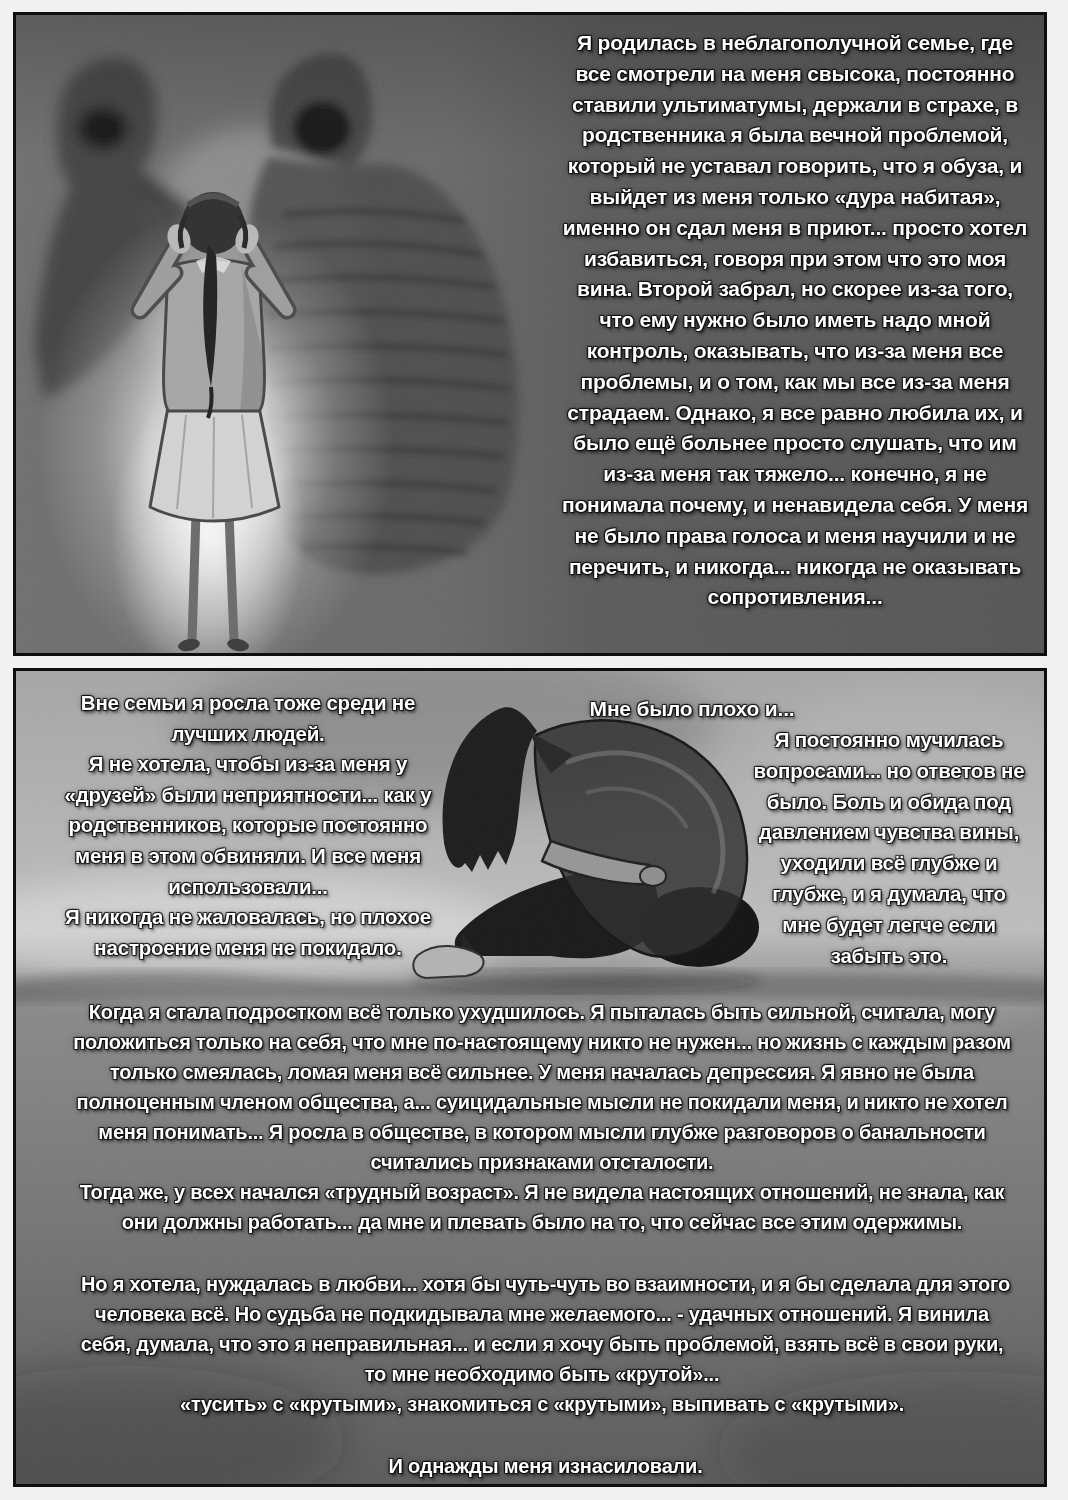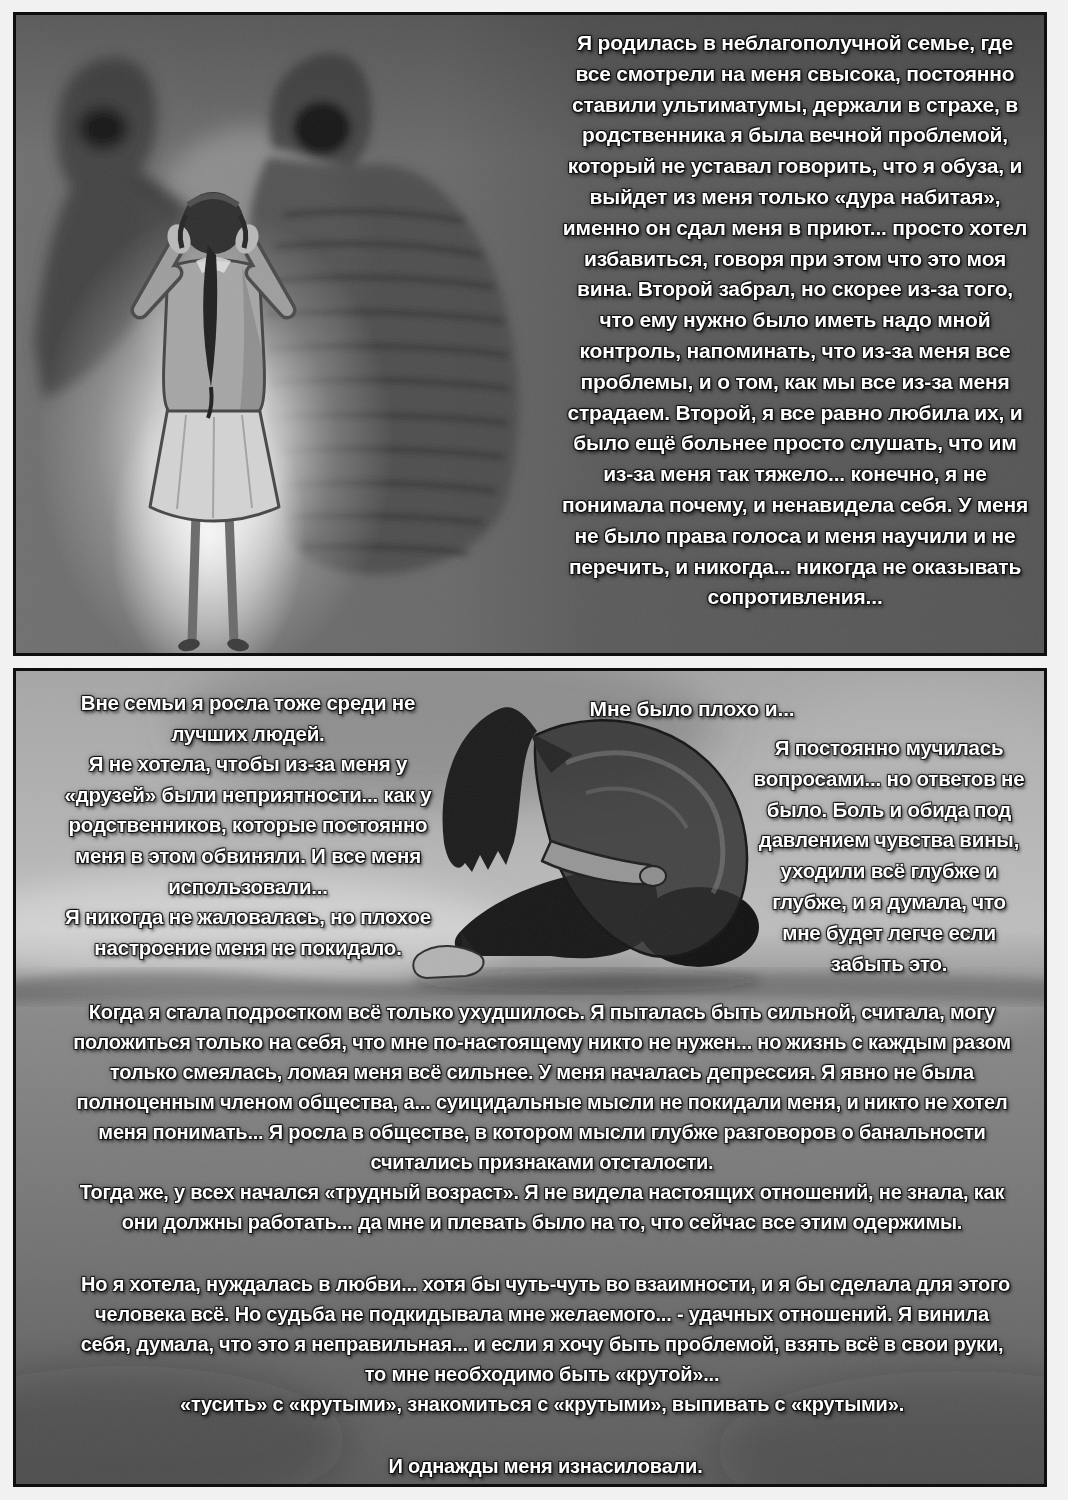--- a/index.html
+++ b/index.html
@@ -22,21 +22,21 @@
     display:flex;flex-direction:column;align-items:center;
     text-shadow:-1px -1px 1px rgba(10,10,10,.85),1px -1px 1px rgba(10,10,10,.85),
                 -1px 1px 1px rgba(10,10,10,.85),1px 1px 1px rgba(10,10,10,.85),
                 2px 3px 3px rgba(0,0,0,.55),0 0 6px rgba(0,0,0,.35);
     letter-spacing:-0.2px;
   }
   .txt .line{white-space:nowrap;}
   .story-right{left:536px;top:13px;width:486px;font-size:21px;line-height:30.8px;}
   .blk-left{left:16px;top:17px;width:432px;font-size:20.5px;line-height:30.6px;}
   .caption{left:536px;top:26px;width:280px;font-size:21px;align-items:center;}
-  .blk-right{left:712px;top:54px;width:322px;font-size:20.5px;line-height:30.8px;margin-top:8px;}
+  .blk-right{left:712px;top:54px;width:322px;font-size:20.5px;line-height:30.8px;}
   .blk-bottom{left:16px;top:326px;width:1020px;font-size:20px;line-height:30px;}
   .blk-bottom .line.gap-before{margin-top:32px;padding-left:7px;}
 </style>
 </head>
 <body>
 
 <div class="page">
 
   <div class="panel panel-1">
     <svg class="bg" width="1028" height="638" viewBox="0 0 1028 638">
@@ -143,23 +143,23 @@
         <div class="line">Я родилась в неблагополучной семье, где</div>
         <div class="line">все смотрели на меня свысока, постоянно</div>
         <div class="line">ставили ультиматумы, держали в страхе, в</div>
         <div class="line">родственника я была вечной проблемой,</div>
         <div class="line">который не уставал говорить, что я обуза, и</div>
         <div class="line">выйдет из меня только «дура набитая»,</div>
         <div class="line">именно он сдал меня в приют... просто хотел</div>
         <div class="line">избавиться, говоря при этом что это моя</div>
         <div class="line">вина. Второй забрал, но скорее из-за того,</div>
         <div class="line">что ему нужно было иметь надо мной</div>
-        <div class="line">контроль, напоминать, что из-за меня все</div>
+        <div class="line">контроль, оказывать, что из-за меня все</div>
         <div class="line">проблемы, и о том, как мы все из-за меня</div>
-        <div class="line">страдаем. Второй, я все равно любила их, и</div>
+        <div class="line">страдаем. Однако, я все равно любила их, и</div>
         <div class="line">было ещё больнее просто слушать, что им</div>
         <div class="line">из-за меня так тяжело... конечно, я не</div>
         <div class="line">понимала почему, и ненавидела себя. У меня</div>
         <div class="line">не было права голоса и меня научили и не</div>
         <div class="line">перечить, и никогда... никогда не оказывать</div>
         <div class="line">сопротивления...</div>
       </div>
   </div>
 
   <div class="panel panel-2">

